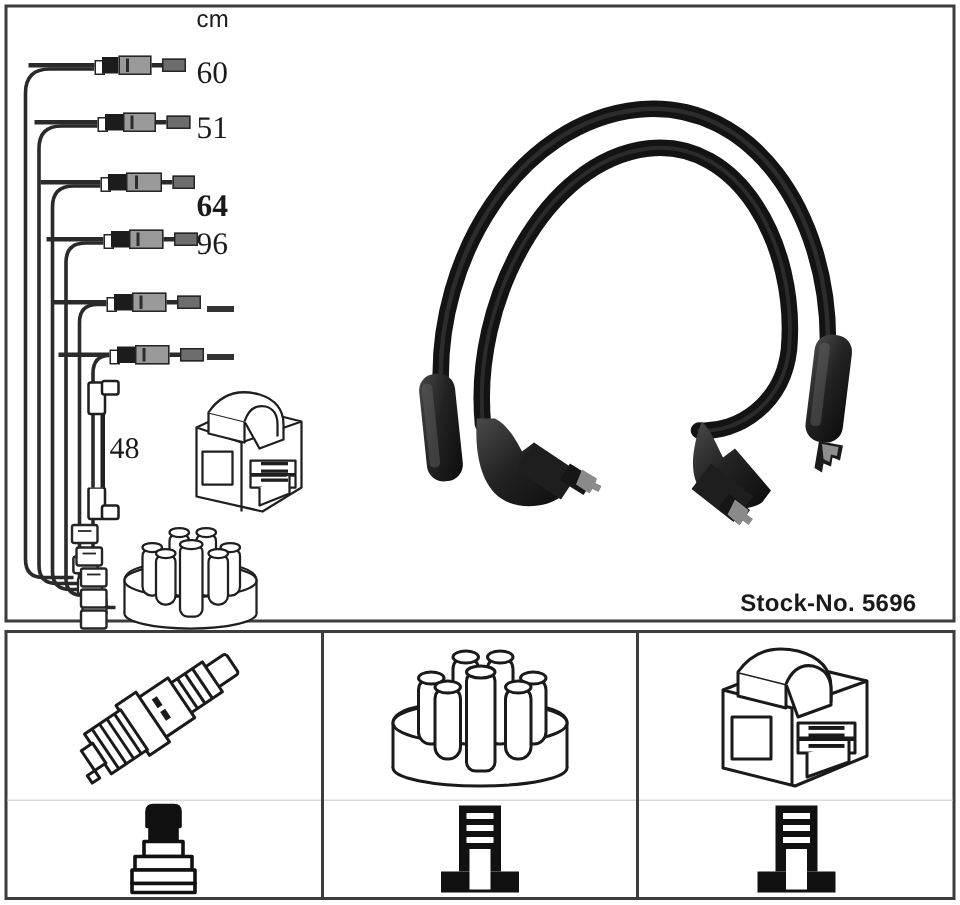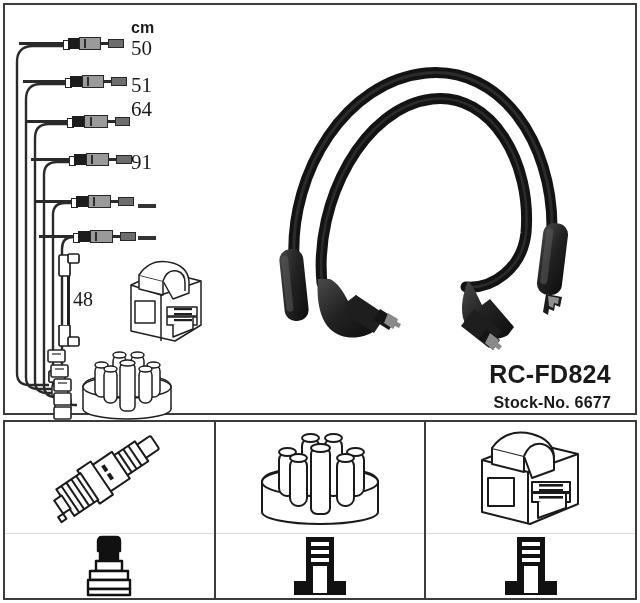--- a/index.html
+++ b/index.html
@@ -15,21 +15,21 @@
           box-sizing:border-box;border:2px solid #3c3c3c;background:#fff;
           display:flex;}
   .panel{flex:1 1 0;position:relative;box-sizing:border-box;}
   .panel + .panel{border-left:2px solid #3c3c3c;}
   .panel-top{position:absolute;left:0;top:0;right:0;height:112px;
              border-bottom:1px solid #d9d9d9;box-sizing:border-box;}
   .panel-bot{position:absolute;left:0;top:112px;right:0;bottom:0;}
   .ctr{position:absolute;left:50%;top:50%;transform:translate(-50%,-50%);}
 
   
-  .cm-head{position:absolute;left:126px;top:14px;font-size:16px;font-weight:bold;
+  .cm-head{position:absolute;left:126px;top:0;font-size:16px;font-weight:normal;
            letter-spacing:.2px;}
   .meas{position:absolute;left:126px;font-size:21px;font-weight:normal;
         font-family:"Liberation Serif",serif;line-height:1;}
   .dash{position:absolute;left:133px;width:18px;height:4px;background:#333;}
 
   
   .lead{position:absolute;height:13px;}
   .lead .wire{position:absolute;left:0;top:5px;height:2.6px;background:#2a2a2a;}
   .conn{position:absolute;top:0;height:13px;}
   .c-ferrule{position:absolute;top:2.5px;width:5px;height:8px;
@@ -56,24 +56,24 @@
 </style>
 </head>
 <body>
 
 <div class="sheet">
 
   <div class="frame-top">
 
     <div class="cm-head">cm</div>
 
-    <div class="meas" style="top:33px;">50</div>
+    <div class="meas" style="top:33px;">60</div>
     <div class="meas" style="top:70px;">51</div>
-    <div class="meas" style="top:94px;">64</div>
-    <div class="meas" style="top:147px;">91</div>
+    <div class="meas" style="top:122px;font-weight:bold;">64</div>
+    <div class="meas" style="top:147px;">96</div>
     <div class="dash" style="top:199px;"></div>
     <div class="dash" style="top:231px;"></div>
 
     <svg class="bundle" width="634" height="412">
 
       <path class="bl" d="M58,41 L28,41 Q12,41 12,57 L12,368 Q12,380 24,380 L44,380"></path>
 
       <path class="bl" d="M62,79 L36,79 Q21,79 21,94 L21,372 Q21,384 33,384 L47,384"></path>
 
       <path class="bl" d="M66,119 L44,119 Q30,119 30,133 L30,376 Q30,388 42,388 L50,388"></path>
@@ -287,24 +287,22 @@
         <g>
           <path d="M208,230 C208,230 196,258 206,274 C214,288 236,292 248,284
                    L254,276 L230,248 L222,254 C218,246 214,236 208,230 Z" fill="url(#boot)"></path>
           <path d="M214,258 l28,22 l-13,17 l-28,-22 z" fill="#1e1e1e"></path>
           <path d="M226,278 l14,11 l-7,10 l-14,-11 z" fill="#151515"></path>
           <path d="M230,282 l9,7 l-1,3 l4,3 l-3,4 l-4,-3 l-2,3 l-8,-7 z" fill="#8a8a8a"></path>
         </g>
       </svg>
     </div>
 
-    <div style="position:absolute;left:0;right:24px;top:355px;text-align:right;
-                font-size:25px;font-weight:bold;letter-spacing:.3px;">RC-FD824</div>
     <div style="position:absolute;left:0;right:24px;top:389px;text-align:right;
-                font-size:16px;font-weight:bold;letter-spacing:.2px;">Stock-No. 6677</div>
+                font-size:16px;font-weight:bold;letter-spacing:.2px;">Stock-No. 5696</div>
   </div>
 
   <div class="panels">
 
     <div class="panel">
       <div class="panel-top">
         <svg class="ctr" width="160" height="104" viewBox="0 0 160 104">
           <g transform="rotate(-34 80 52)" fill="#ffffff" stroke="#1a1a1a" stroke-width="2" stroke-linejoin="round">
 
             <rect x="120" y="40" width="18" height="16" rx="2"></rect>

